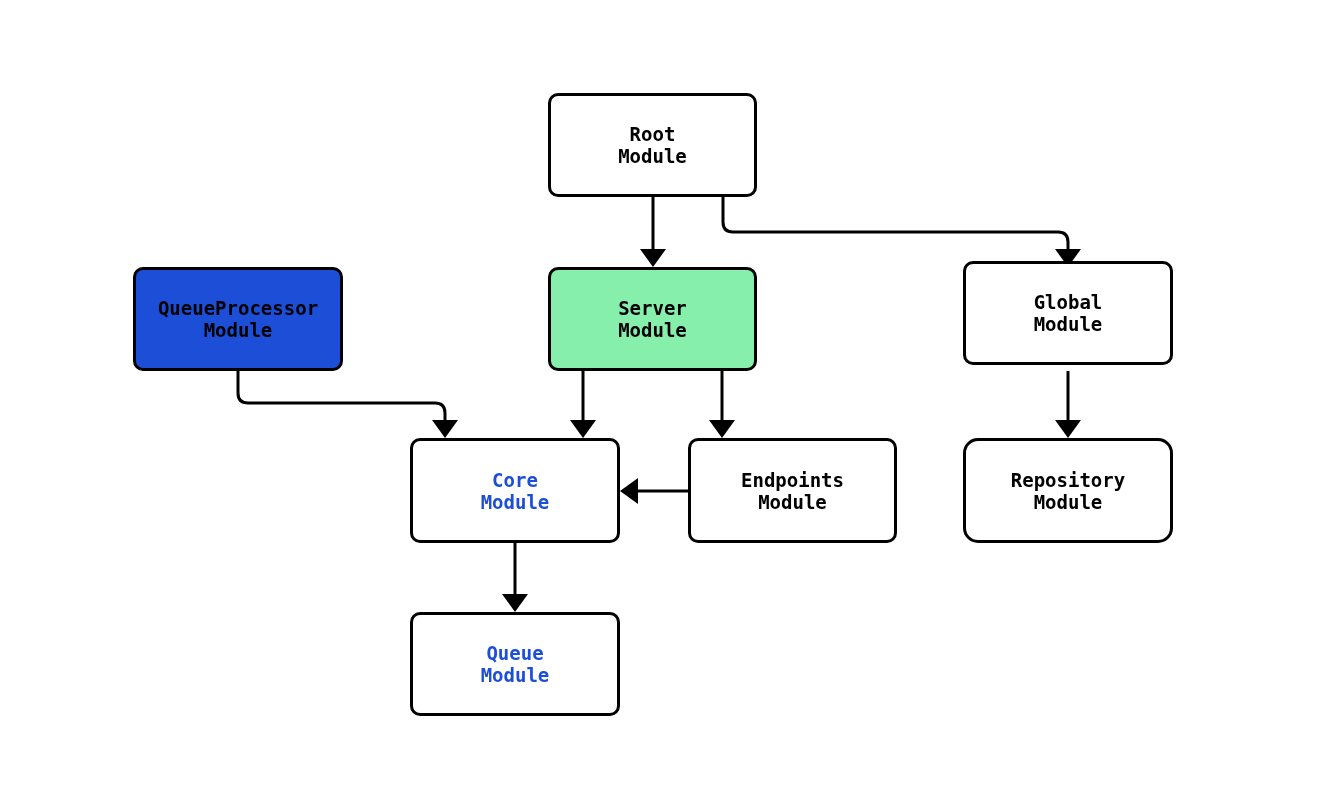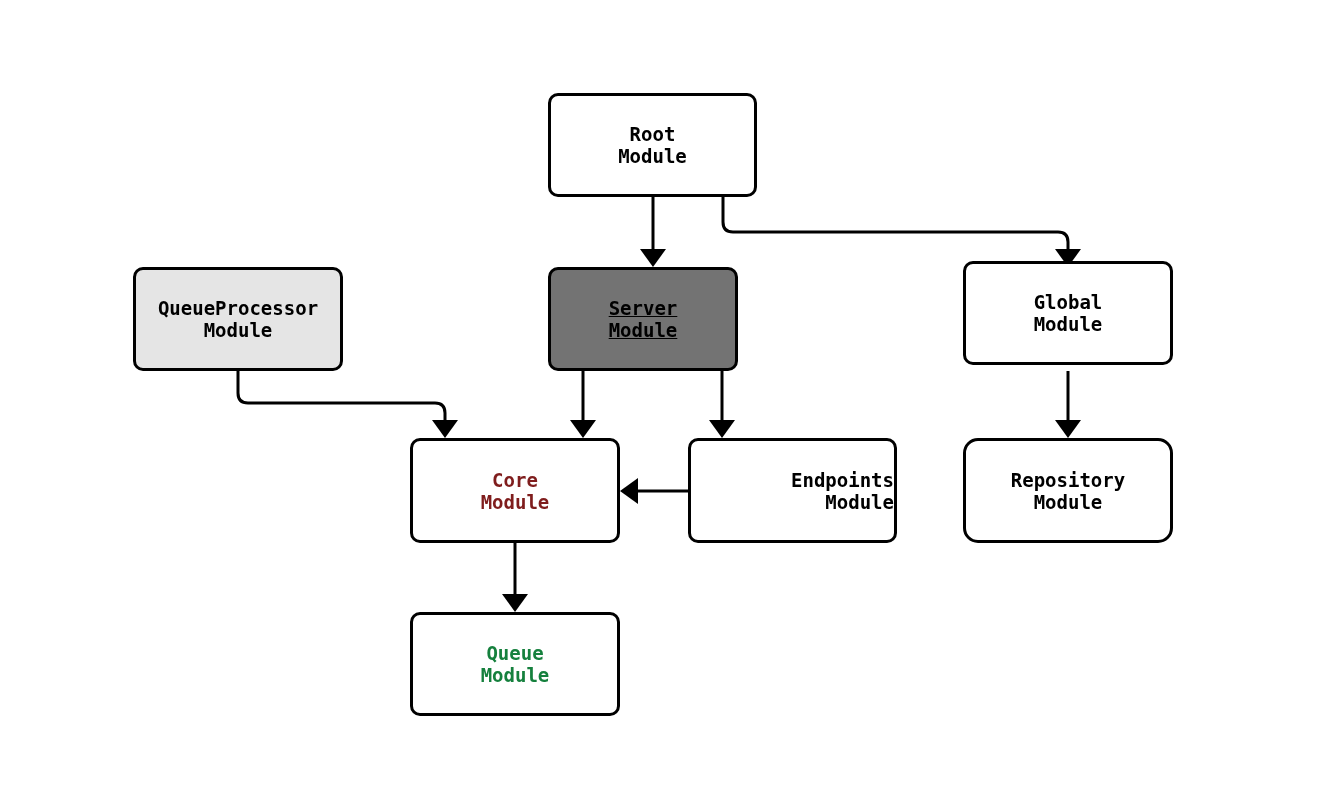--- a/index.html
+++ b/index.html
@@ -82,42 +82,42 @@
       <path class="edge-path" d="M1068,371 L1068,420" stroke="#000000"></path>
       <polygon class="edge-arrowhead" points="1068,438 1055,420 1081,420" fill="#000000"></polygon>
       <path class="edge-path" d="M515,543 L515,594" stroke="#000000"></path>
       <polygon class="edge-arrowhead" points="515,612 502,594 528,594" fill="#000000"></polygon>
     </svg>
   <div class="nodes-layer">
       <div class="node" style="left: 548px; top: 93px; width: 209px; height: 104px; border-color: rgb(0, 0, 0); background: rgb(255, 255, 255); color: rgb(0, 0, 0);">
         <span class="label-line">Root</span>
         <span class="label-line">Module</span>
       </div>
-      <div class="node" style="left: 133px; top: 267px; width: 210px; height: 104px; border-color: rgb(0, 0, 0); background: #e5e5e5; color: rgb(0, 0, 0);">
+      <div class="node" style="left: 133px; top: 267px; width: 210px; height: 104px; border-color: rgb(0, 0, 0); background: #1d4ed8; color: rgb(0, 0, 0);">
         <span class="label-line">QueueProcessor</span>
         <span class="label-line">Module</span>
       </div>
-      <div class="node" style="left: 548px; top: 267px; width: 190px; height: 104px; border-color: rgb(0, 0, 0); background: #737373; color: rgb(0, 0, 0); text-decoration: underline;">
+      <div class="node" style="left: 548px; top: 267px; width: 209px; height: 104px; border-color: rgb(0, 0, 0); background: #86efac; color: rgb(0, 0, 0);">
         <span class="label-line">Server</span>
         <span class="label-line">Module</span>
       </div>
       <div class="node" style="left: 963px; top: 261px; width: 210px; height: 104px; border-color: rgb(0, 0, 0); background: rgb(255, 255, 255); color: rgb(0, 0, 0);">
         <span class="label-line">Global</span>
         <span class="label-line">Module</span>
       </div>
-      <div class="node" style="left: 410px; top: 438px; width: 210px; height: 105px; border-color: rgb(0, 0, 0); background: rgb(255, 255, 255); color: #7f1d1d;">
+      <div class="node" style="left: 410px; top: 438px; width: 210px; height: 105px; border-color: rgb(0, 0, 0); background: rgb(255, 255, 255); color: #1d4ed8;">
         <span class="label-line">Core</span>
         <span class="label-line">Module</span>
       </div>
-      <div class="node" style="left: 688px; top: 438px; width: 209px; height: 105px; border-color: rgb(0, 0, 0); background: rgb(255, 255, 255); color: rgb(0, 0, 0); align-items: flex-end;">
+      <div class="node" style="left: 688px; top: 438px; width: 209px; height: 105px; border-color: rgb(0, 0, 0); background: rgb(255, 255, 255); color: rgb(0, 0, 0);">
         <span class="label-line">Endpoints</span>
         <span class="label-line">Module</span>
       </div>
       <div class="node" style="left: 963px; top: 438px; width: 210px; height: 105px; border-color: rgb(0, 0, 0); background: rgb(255, 255, 255); color: rgb(0, 0, 0); border-radius: 15px;">
         <span class="label-line">Repository</span>
         <span class="label-line">Module</span>
       </div>
-      <div class="node" style="left: 410px; top: 612px; width: 210px; height: 104px; border-color: rgb(0, 0, 0); background: rgb(255, 255, 255); color: #15803d;">
+      <div class="node" style="left: 410px; top: 612px; width: 210px; height: 104px; border-color: rgb(0, 0, 0); background: rgb(255, 255, 255); color: #1d4ed8;">
         <span class="label-line">Queue</span>
         <span class="label-line">Module</span>
       </div>
     </div>
 </div>
 
 </body></html>

